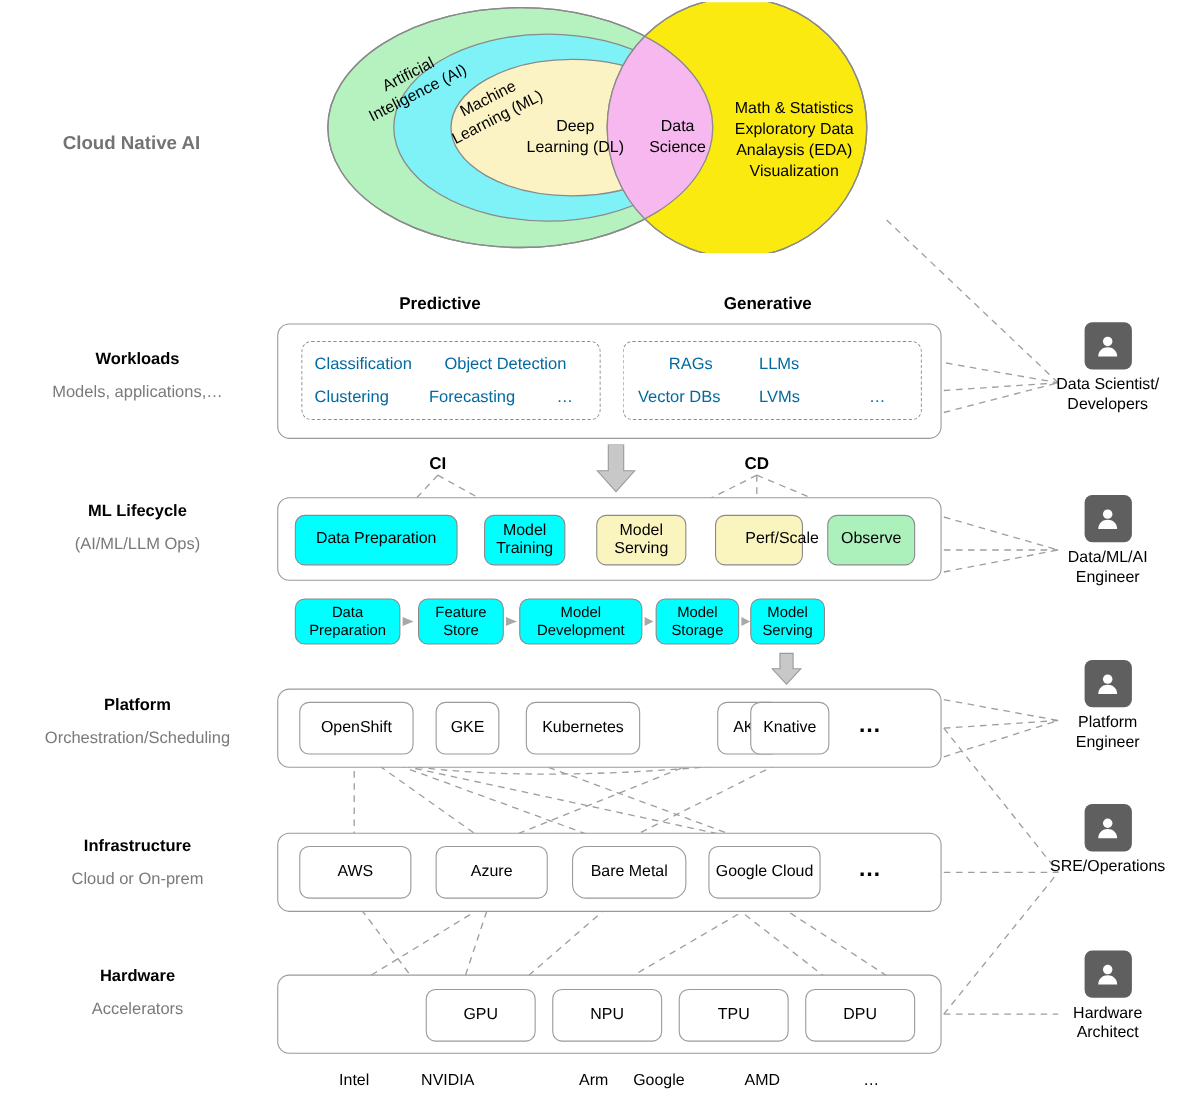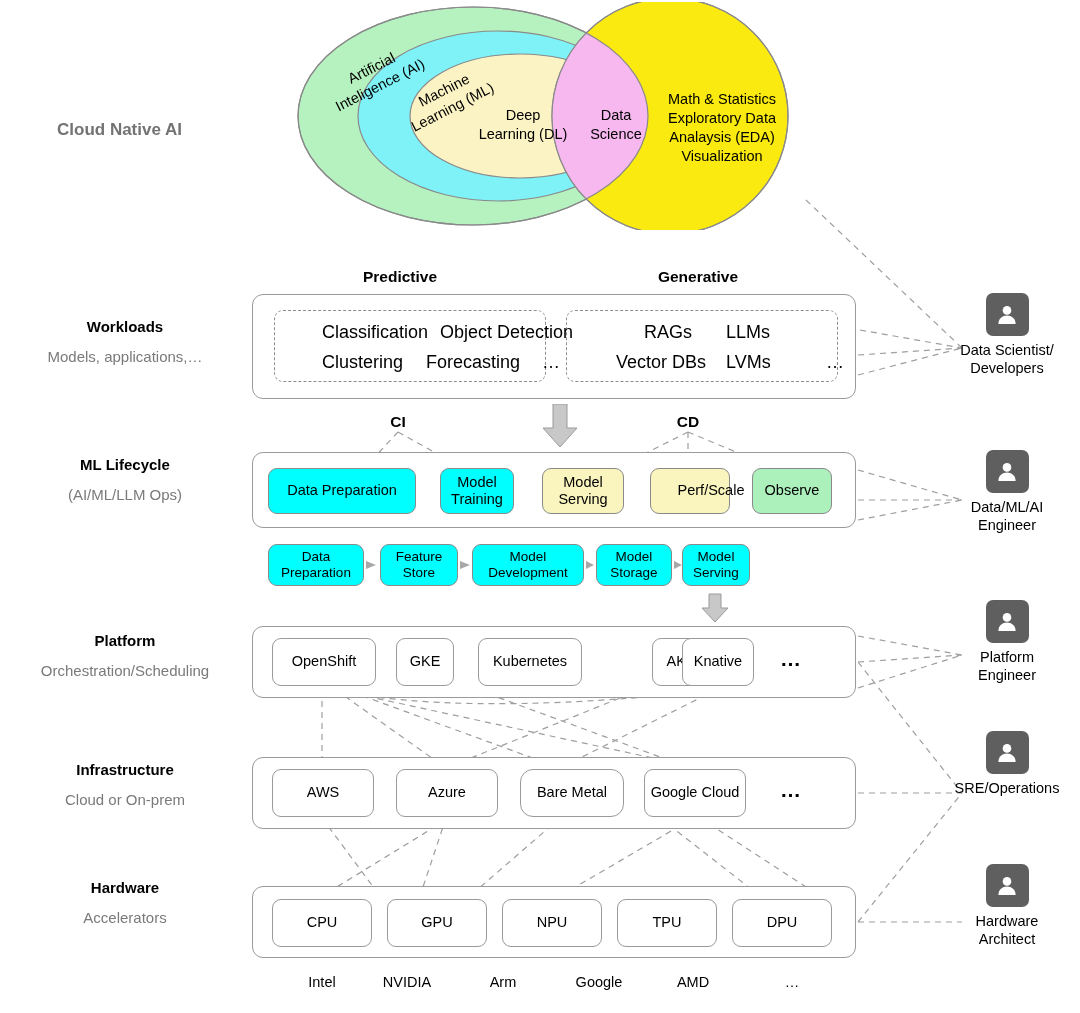--- a/index.html
+++ b/index.html
@@ -86,27 +86,26 @@
     color: #000;
     line-height: 1.2;
     border: 1.3px solid #9a9a9a;
     border-radius: 9px;
     background: #fff;
     z-index: 4;
   }
   .chip.filled { border-color: #8a8a8a; }
   .plaintext {
     position: absolute;
-    font-size: 18px;
-    color: #000000;
+    font-size: 15px;
+    color: #0369a1;
     white-space: nowrap;
     text-align: center;
     z-index: 4;
     line-height: 1.2;
-    margin-left: 36px;
   }
   .ellip {
     position: absolute;
     font-size: 21px;
     font-weight: bold;
     color: #000;
     letter-spacing: 1px;
     z-index: 4;
   }
   .vendor {
@@ -346,29 +345,28 @@
   <div class="band" style="left:252px; top:757px; width:604px; height:72px;"></div>
 
   <div class="chip" style="left:272px; top:769px; width:102px; height:48px;">AWS</div>
   <div class="chip" style="left:396px; top:769px; width:102px; height:48px;">Azure</div>
   <div class="chip" style="left:520px; top:769px; width:104px; height:48px;border-radius:13px;">Bare Metal</div>
   <div class="chip" style="left:644px; top:769px; width:102px; height:48px;">Google Cloud</div>
   <div class="ellip" style="left:780px; top:778px;">…</div>
 
   <div class="band" style="left:252px; top:886px; width:604px; height:72px;"></div>
 
-  <div class="chip" style="left:272px; top:899px; width:100px; height:48px;">CPU</div>
   <div class="chip" style="left:387px; top:899px; width:100px; height:48px;">GPU</div>
   <div class="chip" style="left:502px; top:899px; width:100px; height:48px;">NPU</div>
   <div class="chip" style="left:617px; top:899px; width:100px; height:48px;">TPU</div>
   <div class="chip" style="left:732px; top:899px; width:100px; height:48px;">DPU</div>
 
   <div class="vendor" style="left:272px; top:974px; width:100px;">Intel</div>
   <div class="vendor" style="left:357px; top:974px; width:100px;">NVIDIA</div>
-  <div class="vendor" style="left:453px; top:974px; width:100px;">Arm</div>
+  <div class="vendor" style="left:453px; top:974px; width:100px;text-align:right;">Arm</div>
   <div class="vendor" style="left:549px; top:974px; width:100px;">Google</div>
   <div class="vendor" style="left:643px; top:974px; width:100px;">AMD</div>
   <div class="vendor" style="left:742px; top:974px; width:100px;">…</div>
 
   <div class="persona" style="left:932px; top:293px;">
     <div class="picon">
       <svg width="24" height="24" viewBox="0 0 24 24" aria-hidden="true">
         <circle cx="12" cy="7.4" r="4.3" fill="#ffffff"></circle>
         <path d="M3.4 21 C3.4 15.6 7.6 12.6 12 12.6 C16.4 12.6 20.6 15.6 20.6 21 Z" fill="#ffffff"></path>
       </svg>

